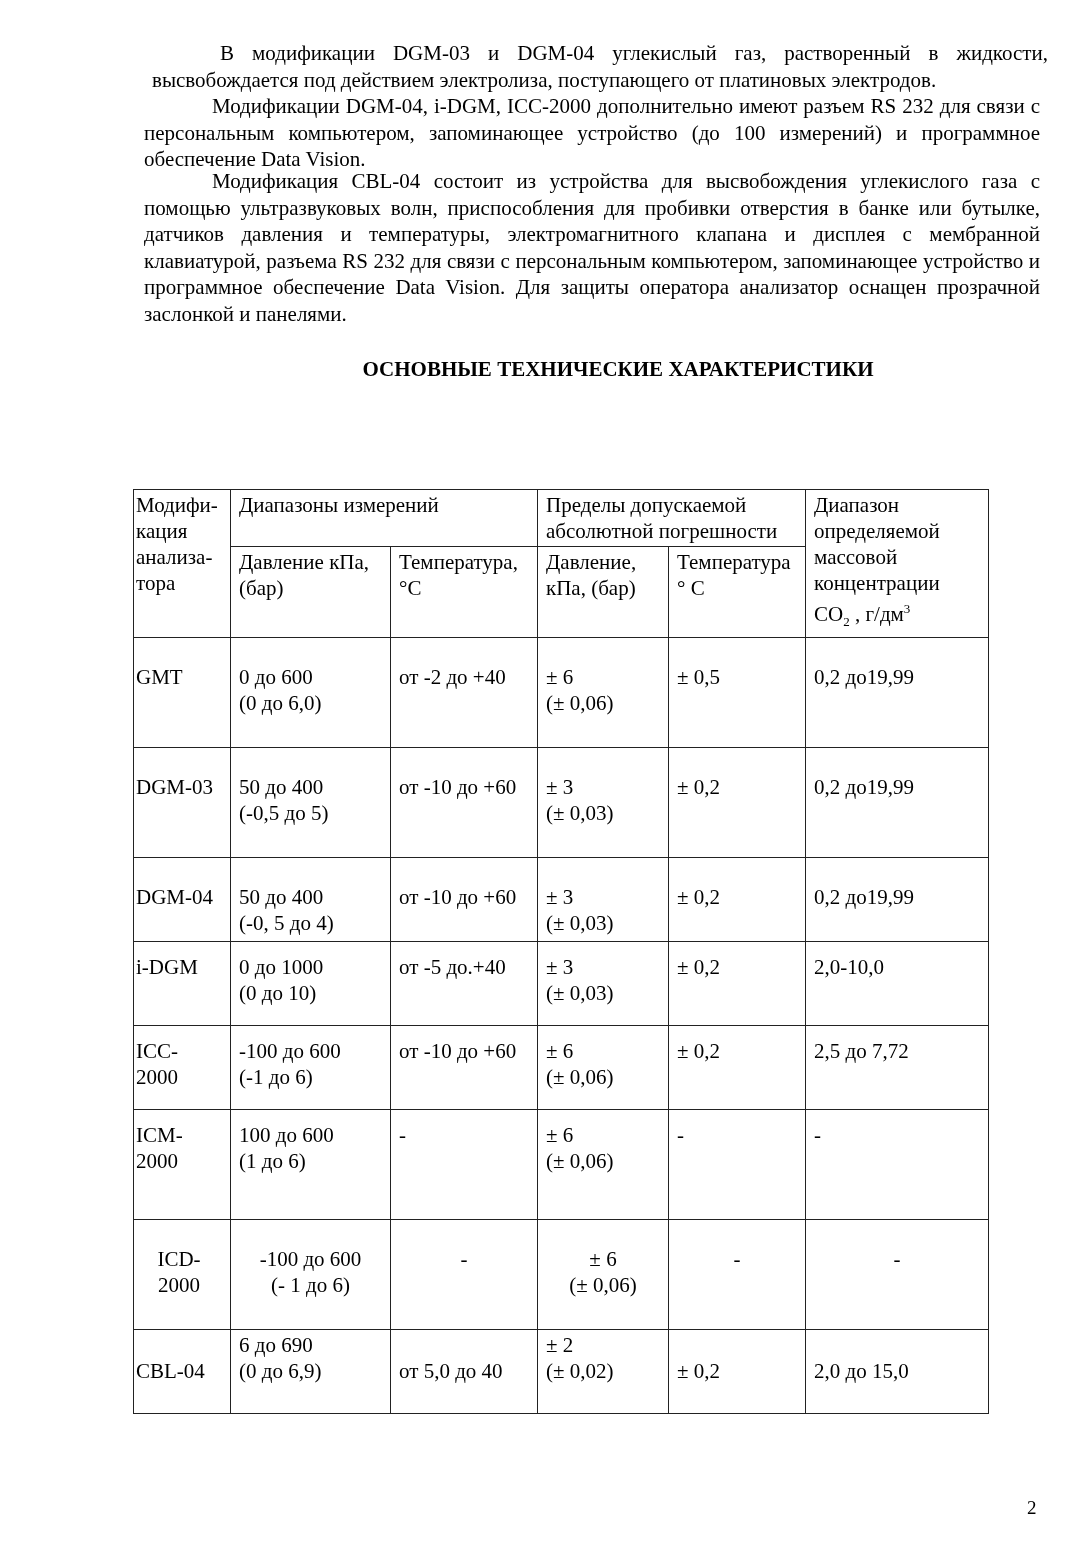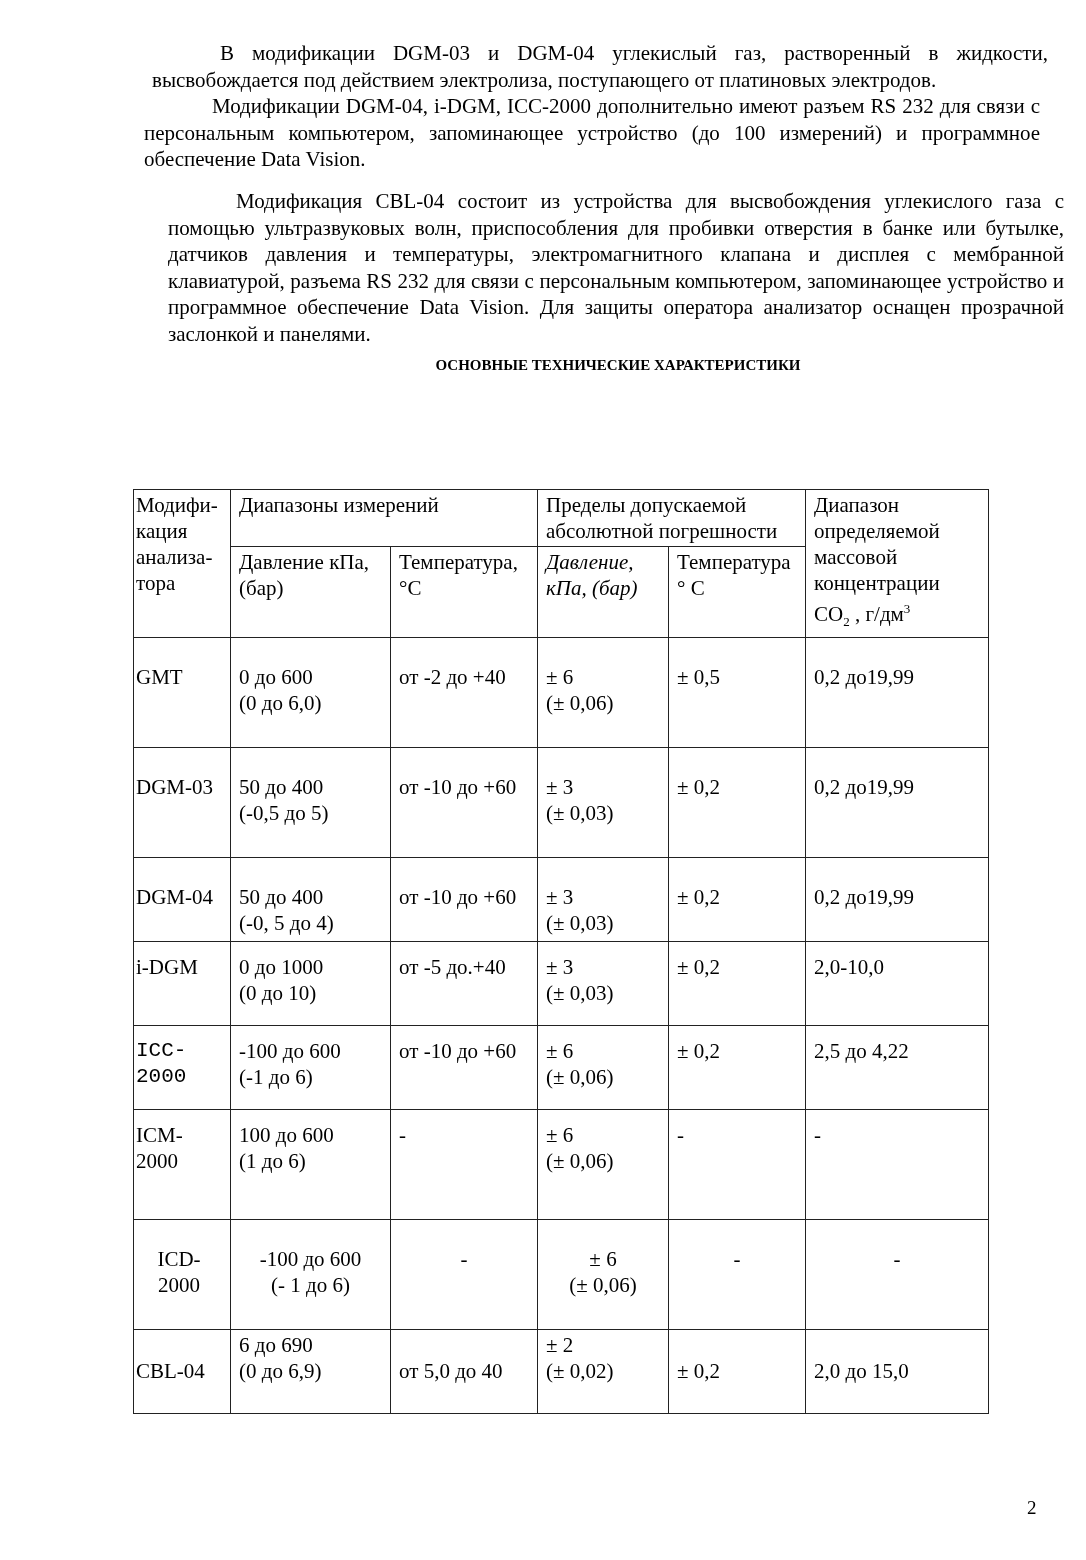--- a/index.html
+++ b/index.html
@@ -1,30 +1,30 @@
 <!DOCTYPE html>
 <html><head>
 <meta charset="utf-8">
 <style>
   html, body { margin:0; padding:0; background:#fff; }
   body { width:1086px; height:1560px; position:relative; font-family:"Liberation Serif", serif; color:#000; font-size:21px; }
   .para { position:absolute; left:144px; width:896px; line-height:26.5px; text-align:justify; }
   .para .indent { display:inline-block; width:68px; }
   #p1 { top:40px;margin-left:8px; }
   #p2 { top:93px; }
-  #p3 { top:188px;margin-left:24px; }
-  #heading { position:absolute; top:357px; left:0; width:1086px; text-align:center; font-weight:bold; font-size:15px; padding-left:150px; box-sizing:border-box; }
+  #p3 { top:168px; }
+  #heading { position:absolute; top:357px; left:0; width:1086px; text-align:center; font-weight:bold; font-size:21px; padding-left:150px; box-sizing:border-box; }
   #intro { position:absolute; top:410px; left:144px; line-height:26px; }
   table { position:absolute; left:133px; top:489px; border-collapse:collapse; width:856px; }
   td { border:1.5px solid #222; vertical-align:top; padding:2px 8px; line-height:26px; font-size:21px; }
   .hdr td { padding-top:2px; }
   .c0 { width:86px; padding-left:2px; }
   .c1 { width:143px; }
   .c2 { width:130px; }
-  .c3 { width:114px;font-style:italic; }
+  .c3 { width:114px; }
   .c4 { width:120px; }
   .pad { padding-top:26px; }
   sup, sub { font-size:13px; }
   #page-num { position:absolute; top:1497px; left:1027px; font-size:19px; }
 </style>
 </head>
 <body>
 
 <div id="p1" class="para"><span class="indent"></span><span>В модификации DGM-03 и DGM-04 углекислый газ, растворенный в жидкости, высвобождается под действием электролиза, поступающего от платиновых электродов.</span></div>
 <div id="p2" class="para"><span class="indent"></span><span>Модификации DGM-04, i-DGM, ICC-2000 дополнительно имеют разъем RS 232 для связи с персональным компьютером, запоминающее устройство (до 100 измерений) и программное обеспечение Data Vision.</span></div>
@@ -79,26 +79,26 @@
   </tr>
   <tr style="height:84px;">
     <td class="c0" style="padding-top:12px;">i-DGM</td>
     <td style="padding-top:12px;margin-left:23px;"><span>0 до 1000</span><br><span>(0 до 10)</span></td>
     <td style="padding-top:12px;">от -5 до.+40</td>
     <td style="padding-top:12px;"><span>± 3</span><br><span>(± 0,03)</span></td>
     <td style="padding-top:12px;">± 0,2</td>
     <td style="padding-top:12px;">2,0-10,0</td>
   </tr>
   <tr style="height:84px;">
-    <td class="c0" style="padding-top:12px;font-family:Liberation Mono, monospace;">ICC- 2000</td>
+    <td class="c0" style="padding-top:12px;">ICC- 2000</td>
     <td style="padding-top:12px;"><span>-100 до 600</span><br><span>(-1 до 6)</span></td>
     <td style="padding-top:12px;">от -10 до +60</td>
     <td style="padding-top:12px;"><span>± 6</span><br><span>(± 0,06)</span></td>
     <td style="padding-top:12px;">± 0,2</td>
-    <td style="padding-top:12px;">2,5 до 4,22</td>
+    <td style="padding-top:12px;">2,5 до 7,72</td>
   </tr>
   <tr style="height:110px;">
     <td class="c0" style="padding-top:12px;">ICM- 2000</td>
     <td style="padding-top:12px;"><span>100 до 600</span><br><span>(1  до 6)</span></td>
     <td style="padding-top:12px;">-</td>
     <td style="padding-top:12px;"><span>± 6</span><br><span>(± 0,06)</span></td>
     <td style="padding-top:12px;">-</td>
     <td style="padding-top:12px;">-</td>
   </tr>
   <tr style="height:110px;text-align:center;">

